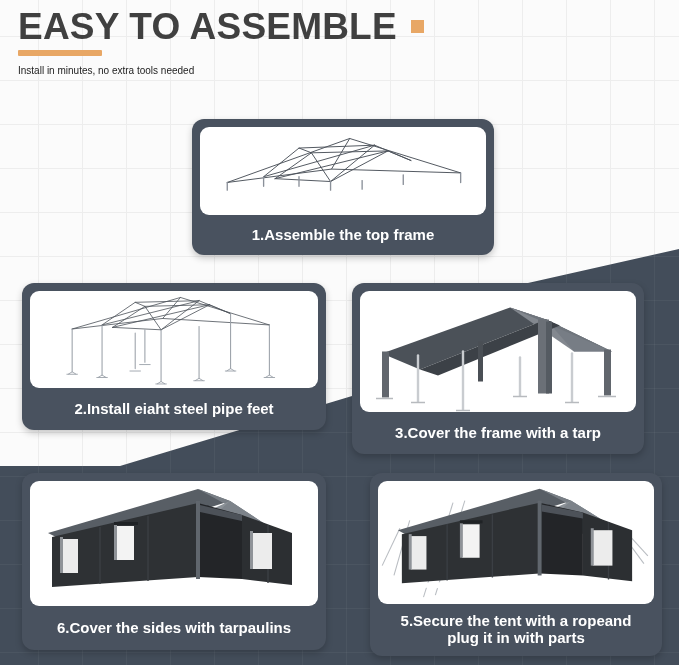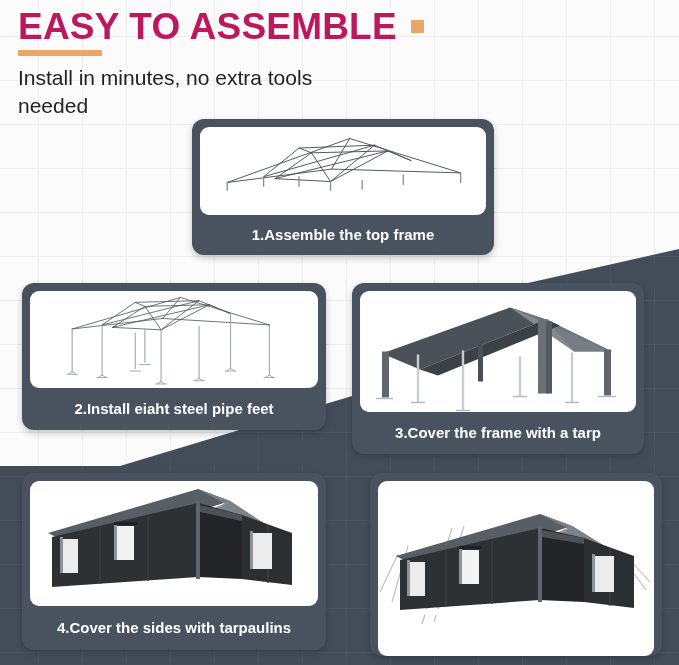--- a/index.html
+++ b/index.html
@@ -28,30 +28,30 @@
       linear-gradient(to bottom, rgba(255,255,255,.045) 1px, transparent 1px);
     background-size:44px 44px;
     background-position:-6px -8px;
     clip-path:polygon(679px 249px, 679px 665px, 0 665px, 0 466px, 120px 466px, 372px 390px, 372px 318px);
   }
 
   
   .header{position:absolute;left:18px;top:8px;right:0;}
   .title{
     font-size:37px;font-weight:bold;letter-spacing:.2px;
-    color:#be185d;line-height:1.05;margin:0;display:inline-block;
+    color:#404040;line-height:1.05;margin:0;display:inline-block;
     font-family:"Liberation Sans", sans-serif;
   }
   .dot{
     display:inline-block;width:13px;height:13px;background:#e8a765;
     vertical-align:6px;margin-left:14px;
   }
   .underline{width:84px;height:6px;background:#e8a765;margin-top:3px;border-radius:1px;}
   .subtitle{
-    margin:8px 0 0 0;font-size:21px;color:#222;line-height:1.35;max-width:300px;
+    margin:8px 0 0 0;font-size:10px;color:#222;line-height:1.35;max-width:300px;
   }
 
   
   .card{
     position:absolute;background:#49525f;border-radius:12px;
     box-shadow:0 3px 7px rgba(0,0,0,.22);
     display:flex;flex-direction:column;align-items:center;
     padding:8px 8px 0 8px;box-sizing:border-box;
   }
   .photo{
@@ -245,21 +245,21 @@
         <rect x="222" y="52" width="20" height="36" fill="#ececec"></rect>
         <rect x="220" y="50" width="3" height="38" fill="#8f9398"></rect>
 
         <rect x="166" y="20" width="4" height="78" fill="#60666d"></rect>
         <polygon points="170,24 212,34 212,40 170,31" fill="#4d5259"></polygon>
 
         <ellipse cx="140" cy="108" rx="120" ry="4" fill="#ffffff"></ellipse>
       </svg>
     </div>
     <div class="caption">
-      <span>4.Cover the sides with tarpaulins</span>
+      <span>6.Cover the sides with tarpaulins</span>
     </div>
   </div>
 
   <div class="card" id="card5">
     <div class="photo">
       <svg viewBox="0 0 276 125" preserveAspectRatio="xMidYMid meet">
 
         <g stroke="#b9bdc2" stroke-width="1.1" fill="none">
           <path d="M20 48 L2 86"></path>
           <path d="M30 40 L14 96"></path>
@@ -291,15 +291,21 @@
         <g stroke="#3b3f44" stroke-width="1.4">
           <path d="M232 42 L232 100"></path>
         </g>
         <rect x="216" y="50" width="20" height="36" fill="#ececec"></rect>
         <rect x="214" y="48" width="3" height="38" fill="#8f9398"></rect>
         <rect x="160" y="20" width="4" height="76" fill="#60666d"></rect>
         <polygon points="164,24 206,32 206,38 164,31" fill="#4d5259"></polygon>
         <ellipse cx="136" cy="106" rx="118" ry="4" fill="#ffffff"></ellipse>
       </svg>
     </div>
+    <div class="caption">
+      <div>
+        <div>5.Secure the tent with a ropeand</div>
+        <div>plug it in with parts</div>
+      </div>
+    </div>
   </div>
 
 </div>
 
 </body></html>

